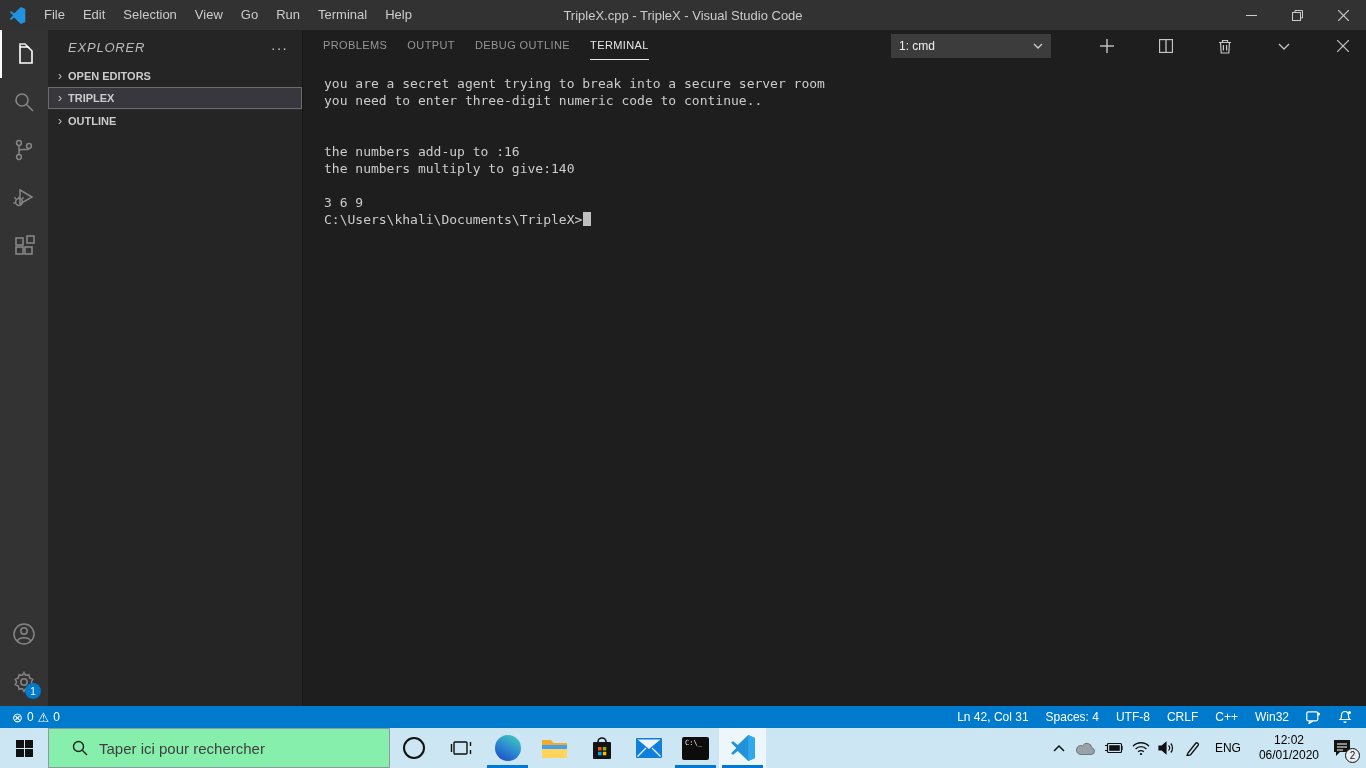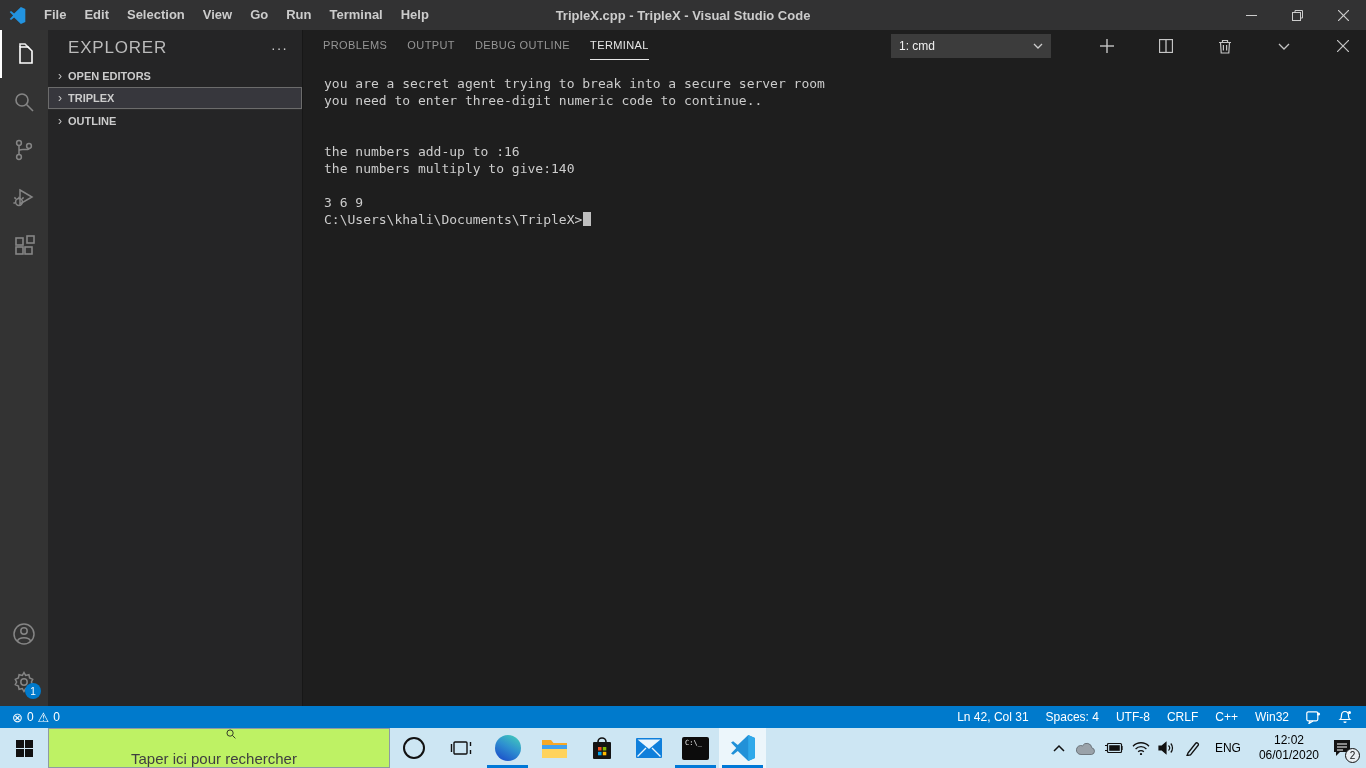--- a/index.html
+++ b/index.html
@@ -1,38 +1,38 @@
 <!DOCTYPE html>
 <html><head>
 <meta charset="utf-8">
 <style>
   * { margin:0; padding:0; box-sizing:border-box; }
   html,body { width:1366px; height:768px; overflow:hidden; }
   body { font-family:"Liberation Sans", sans-serif; background:#1e1e1e; position:relative; }
 
   
-  .titlebar { height:30px; background:#323233; display:flex; align-items:center; position:relative; color:#cccccc;font-weight:bold; }
+  .titlebar { height:30px; background:#323233; display:flex; align-items:center; position:relative; color:#cccccc; }
   .vscode-logo { width:18px; height:18px; margin:0 8px 0 9px; display:flex; align-items:center; }
   .menu-item { font-size:13px; padding:0 9px; line-height:30px; cursor:default; }
   .window-title { position:absolute; left:50%; transform:translateX(-50%); font-size:13px; color:#cccccc; white-space:nowrap; }
   .win-controls { margin-left:auto; display:flex; height:30px; }
   .win-btn { width:46px; height:30px; display:flex; align-items:center; justify-content:center; color:#cccccc; }
 
   
   .main { display:flex; height:676px; }
 
   .activitybar { width:48px; background:#333333; display:flex; flex-direction:column; align-items:center; color:#858585; }
   .act-icon { width:48px; height:48px; display:flex; align-items:center; justify-content:center; position:relative; }
   .act-icon.active { color:#ffffff; border-left:2px solid #ffffff; }
   .act-bottom { margin-top:auto; display:flex; flex-direction:column; align-items:center; }
   .badge-dot { position:absolute; right:7px; bottom:7px; min-width:16px; height:16px; border-radius:50%; background:#007acc; color:#fff; font-size:10px; display:flex; align-items:center; justify-content:center; }
 
   .sidebar { width:254px; background:#252526; color:#cccccc; display:flex; flex-direction:column; }
   .sidebar-header { height:35px; display:flex; align-items:center; justify-content:space-between; padding:0 14px 0 20px; }
-  .sidebar-title { font-size:17px; letter-spacing:0.8px; color:#bbbbbb; }
+  .sidebar-title { font-size:13px; letter-spacing:0.8px; color:#bbbbbb;font-style:italic; }
   .sidebar-dots { font-size:14px; color:#cccccc; letter-spacing:1px; }
   .section-row { height:22px; display:flex; align-items:center; font-size:11px; font-weight:bold; color:#cccccc; padding-left:4px; }
   .section-row .chev { font-size:12px; font-weight:normal; width:16px; text-align:center; color:#c5c5c5; }
   .section-row.selected { background:#37373d; outline:1px solid #6c6c6c; outline-offset:-1px; }
   .section-row.bordered { border-top:1px solid #2b2b2c; }
 
   
   .panel { flex:1; background:#1e1e1e; display:flex; flex-direction:column; border-left:1px solid #171717; }
   .panel-header { height:32px; display:flex; align-items:center; padding:0 8px 0 20px; }
   .tabs { display:flex; gap:20px; height:32px; align-items:center; }
@@ -51,21 +51,21 @@
   .sb-left { display:flex; align-items:center; padding-left:8px; gap:4px; }
   .sb-right { margin-left:auto; display:flex; align-items:center; gap:9px; padding-right:10px; }
   .sb-item { display:flex; align-items:center; gap:4px; padding:0 4px; white-space:nowrap; }
   .sb-ico { font-size:13px; line-height:1; }
 
   
   .taskbar { height:40px; background:#cde6f3; display:flex; align-items:stretch; color:#000; }
   .start-btn { width:48px; display:flex; align-items:center; justify-content:center; }
   .win-logo { display:grid; grid-template-columns:8px 8px; grid-template-rows:8px 8px; gap:1px; }
   .win-logo i { background:#111; }
-  .search-box { width:342px; background:#bef264; border:1px solid #8e9aa3; display:flex; align-items:center; gap:11px; padding-left:23px;flex-direction:column; }
+  .search-box { width:342px; background:#86efac; border:1px solid #8e9aa3; display:flex; align-items:center; gap:11px; padding-left:23px; }
   .search-box input { border:none; outline:none; flex:1; font-size:15px; font-family:"Liberation Sans", sans-serif; color:#333; background:transparent; }
   .search-box input::placeholder { color:#3f3f3f; opacity:1; }
   .task-btns { display:flex; }
   .task-btn { width:47px; display:flex; align-items:center; justify-content:center; position:relative; }
   .task-btn.running::after { content:""; position:absolute; left:3px; right:3px; bottom:0; height:3px; background:#0078d7; }
   .task-btn.focused { background:rgba(255,255,255,0.62); }
   .edge-circle { width:26px; height:26px; border-radius:50%; background:linear-gradient(210deg,#45d3b8 0%,#2e8fd0 48%,#1742c8 100%); }
   .cortana-circle { width:22px; height:22px; border-radius:50%; border:2px solid #111; }
   .cmd-icon { width:27px; height:23px; background:#0c0c0c; border-radius:2px; color:#e8e8e8; font-family:"DejaVu Sans Mono", monospace; font-size:7px; padding:2px 0 0 3px; text-align:left; }
   .tray { margin-left:auto; display:flex; align-items:center; gap:8px; padding-right:6px; }

